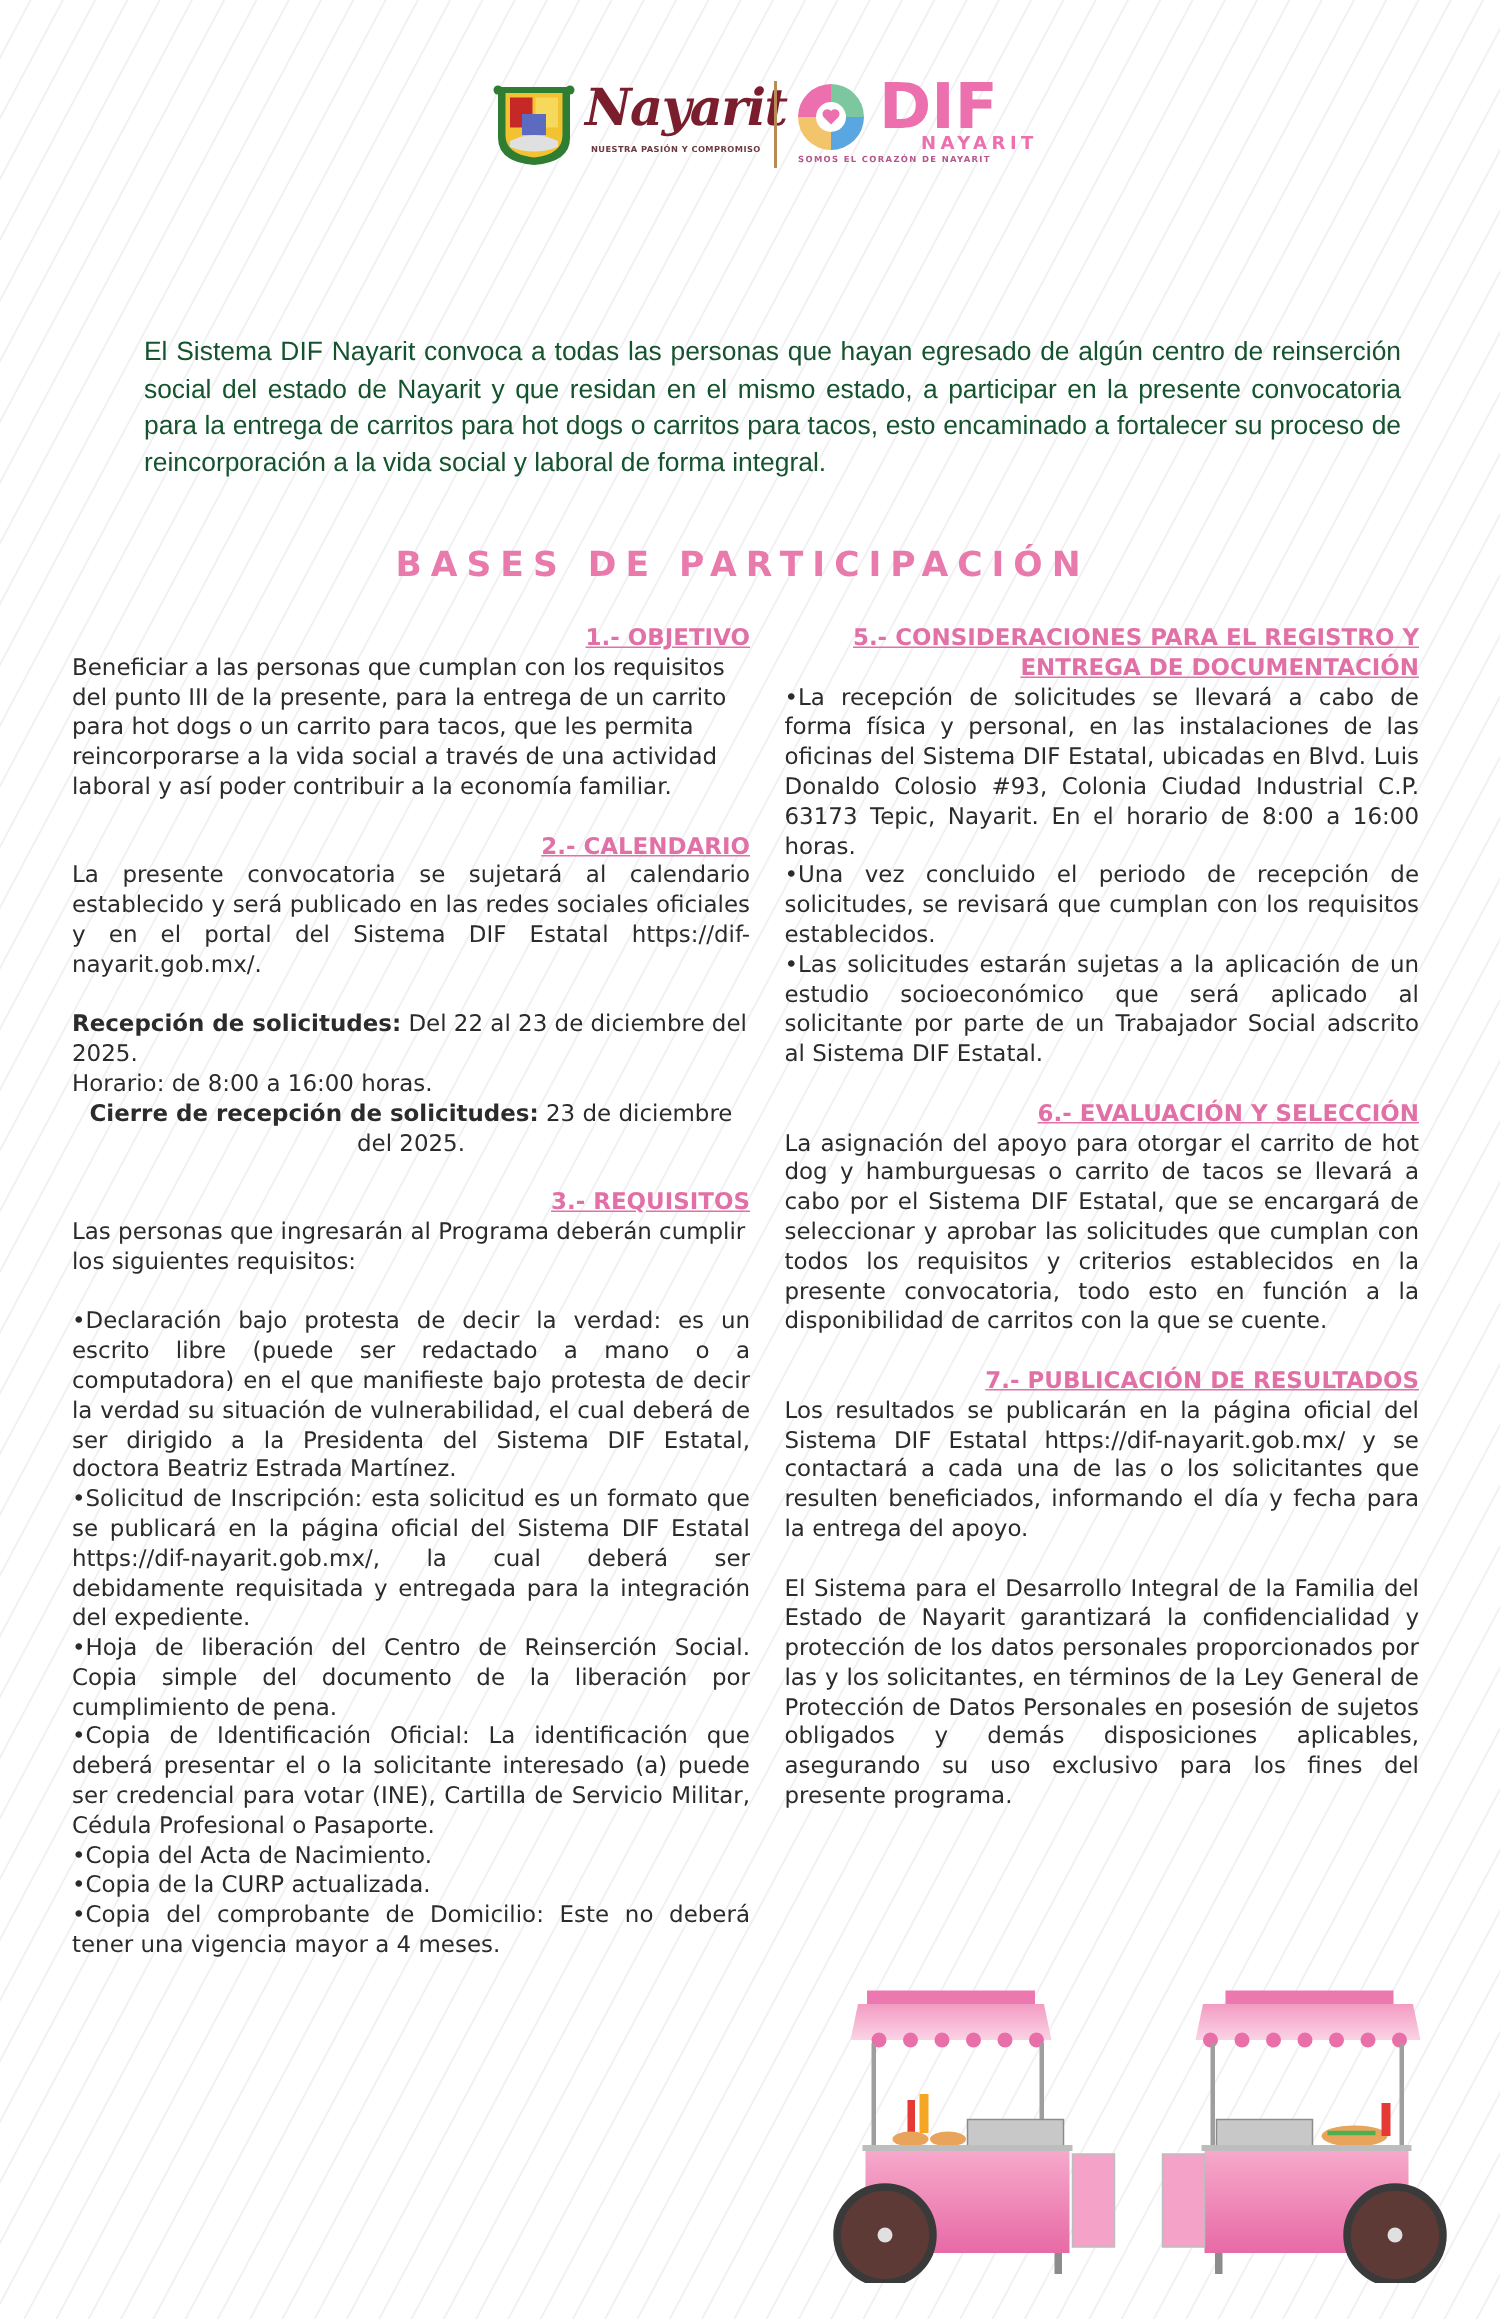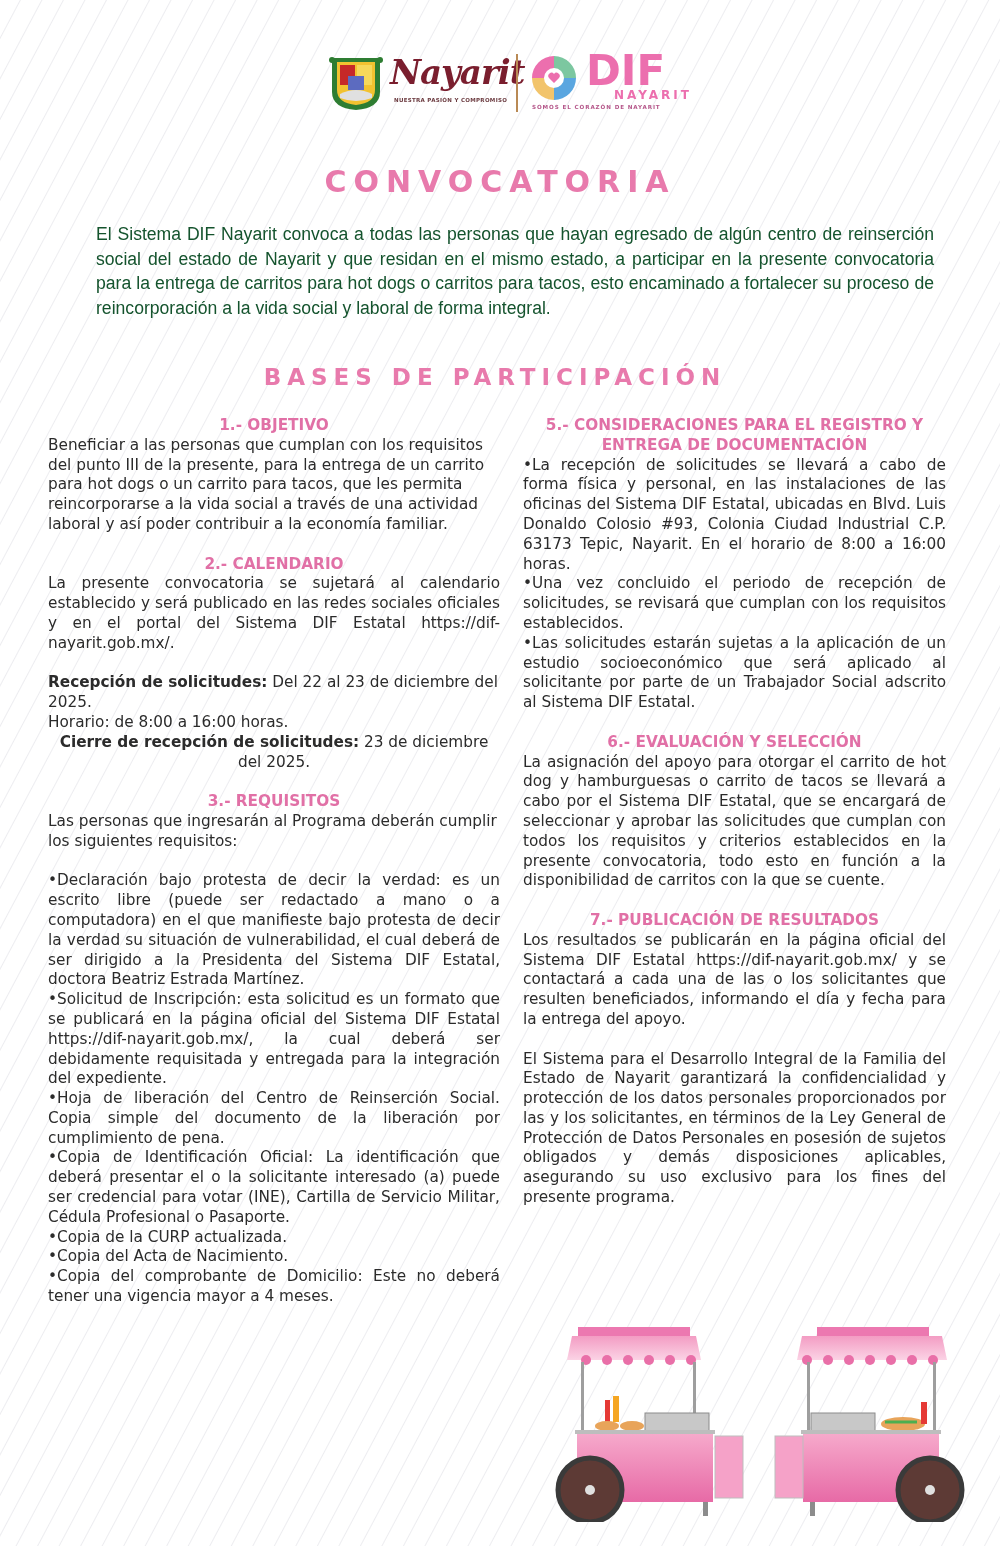--- a/index.html
+++ b/index.html
@@ -31,21 +31,21 @@
 
   .title { position: absolute; top: 164px; left: 0; width: 1000px; text-align: center; font-family: "DejaVu Sans", sans-serif; font-weight: bold; font-size: 30px; color: #e87aac; letter-spacing: 7px; }
 
   .intro { position: absolute; top: 222px; left: 96px; width: 838px; font-family: Liberation Sans, sans-serif; font-size: 17.6px; line-height: 24.5px; text-align: justify; color: #14532d; }
 
   .subtitle { position: absolute; top: 364px; left: 0; width: 990px; text-align: center; font-weight: bold; font-size: 23px; color: #e87aac; letter-spacing: 6px; }
 
   .col { position: absolute; font-size: 15.3px; line-height: 19.8px; color: #2b2b2b; text-align: justify; }
   .col-left { top: 416px; left: 48px; width: 452px; }
   .col-right { top: 416px; left: 523px; width: 423px; }
-  .sec-head { font-weight: bold; color: #e170a6; font-size: 15.3px; line-height: 19.8px; text-align: center; }
+  .sec-head { font-weight: bold; color: #e170a6; font-size: 15.3px; line-height: 19.8px; text-align: right; text-decoration: underline; }
   .para { margin: 0; }
   .gap { height: 19.8px; }
   .bold { font-weight: bold; }
 
   
   .carts { position: absolute; left: 545px; top: 1312px; width: 430px; height: 210px; }
 </style>
 </head>
 <body>
 
@@ -73,21 +73,20 @@
       <path d="M26 48 A22 22 0 0 1 4 26 L16 26 A10 10 0 0 0 26 36 Z" fill="#f2c46b"></path>
       <path d="M4 26 A22 22 0 0 1 26 4 L26 16 A10 10 0 0 0 16 26 Z" fill="#ec6fae"></path>
       <circle cx="26" cy="26" r="9" fill="#ffffff"></circle>
       <path d="M26 31 L21 26 A3 3 0 0 1 26 22 A3 3 0 0 1 31 26 Z" fill="#ec6fae"></path>
     </svg>
     <div class="dif-word">DIF</div>
     <div class="dif-sub">NAYARIT</div>
     <div class="dif-tag">SOMOS EL CORAZÓN DE NAYARIT</div>
   </div>
 
-  <h1 class="title">CONVOCATORIA</h1>
 
   <p class="intro">El Sistema DIF Nayarit convoca a todas las personas que hayan egresado de algún centro de reinserción social del estado de Nayarit y que residan en el mismo estado, a participar en la presente convocatoria para la entrega de carritos para hot dogs o carritos para tacos, esto encaminado a fortalecer su proceso de reincorporación a la vida social y laboral de forma integral.</p>
 
   <h2 class="subtitle">BASES DE PARTICIPACIÓN</h2>
 
   <div class="col col-left">
     <div class="sec-head">1.- OBJETIVO</div>
     <p class="para" style="text-align:left">Beneficiar a las personas que cumplan con los requisitos del punto III de la presente, para la entrega de un carrito para hot dogs o un carrito para tacos, que les permita reincorporarse a la vida social a través de una actividad laboral y así poder contribuir a la economía familiar.</p>
     <div class="gap"></div>
 
@@ -103,22 +102,22 @@
     </p>
     <div class="gap"></div>
 
     <div class="sec-head">3.- REQUISITOS</div>
     <p class="para" style="text-align:left">Las personas que ingresarán al Programa deberán cumplir los siguientes requisitos:</p>
     <div class="gap"></div>
     <p class="para">•Declaración bajo protesta de decir la verdad: es un escrito libre (puede ser redactado a mano o a computadora) en el que manifieste bajo protesta de decir la verdad su situación de vulnerabilidad, el cual deberá de ser dirigido a la Presidenta del Sistema DIF Estatal, doctora Beatriz Estrada Martínez.</p>
     <p class="para">•Solicitud de Inscripción: esta solicitud es un formato que se publicará en la página oficial del Sistema DIF Estatal https://dif-nayarit.gob.mx/,  la cual deberá ser debidamente requisitada y entregada para la integración del expediente.</p>
     <p class="para">•Hoja de liberación del Centro de Reinserción Social. Copia simple del documento de la liberación por cumplimiento de pena.</p>
     <p class="para">•Copia de Identificación Oficial: La identificación que deberá presentar el o la solicitante interesado (a) puede ser credencial para votar (INE), Cartilla de Servicio Militar, Cédula Profesional o Pasaporte.</p>
+    <p class="para">•Copia del Acta de Nacimiento.</p>
     <p class="para">•Copia de la CURP actualizada.</p>
-    <p class="para">•Copia del Acta de Nacimiento.</p>
     <p class="para">•Copia del comprobante de Domicilio: Este no deberá tener una vigencia mayor a 4 meses.</p>
   </div>
 
   <div class="col col-right">
     <div class="sec-head">5.- CONSIDERACIONES PARA EL REGISTRO Y ENTREGA DE DOCUMENTACIÓN</div>
     <p class="para">•La recepción de solicitudes se llevará a cabo de forma física y personal, en las instalaciones de las oficinas del Sistema DIF Estatal, ubicadas en Blvd. Luis Donaldo Colosio #93, Colonia Ciudad Industrial C.P. 63173 Tepic, Nayarit. En el horario de 8:00 a 16:00 horas.</p>
     <p class="para">•Una vez concluido el periodo de recepción de solicitudes, se revisará que cumplan con los requisitos establecidos.</p>
     <p class="para">•Las solicitudes estarán sujetas a la aplicación de un estudio socioeconómico que será aplicado al solicitante por parte de un Trabajador Social adscrito al Sistema DIF Estatal.</p>
     <div class="gap"></div>
 

